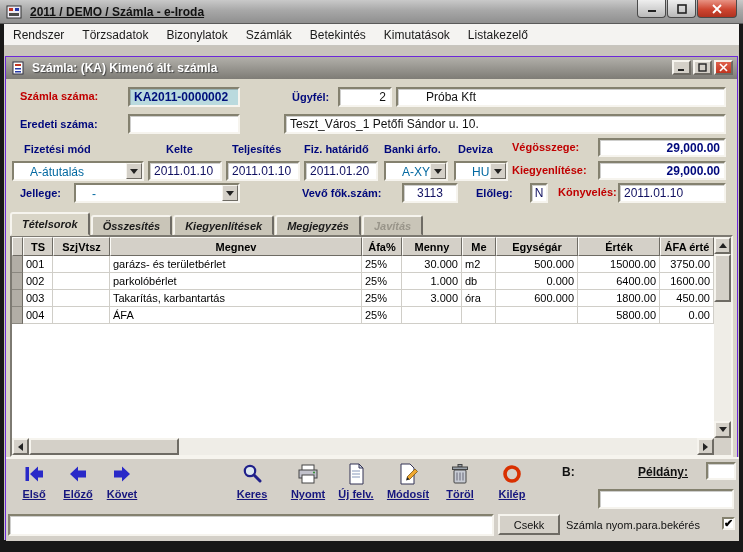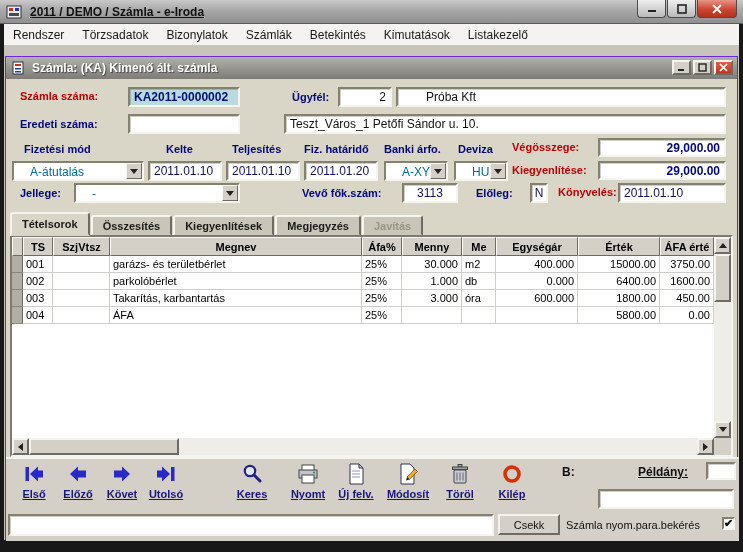--- a/index.html
+++ b/index.html
@@ -51,21 +51,21 @@
     border:1px solid; border-color:#f6f4ee #6e6b64 #6e6b64 #f6f4ee; display:flex; align-items:center; justify-content:center; }
   .tri-down { width:0; height:0; border-left:4px solid transparent; border-right:4px solid transparent; border-top:5px solid #222; }
   .tri-up   { width:0; height:0; border-left:4px solid transparent; border-right:4px solid transparent; border-bottom:5px solid #222; }
   .tri-left { width:0; height:0; border-top:4px solid transparent; border-bottom:4px solid transparent; border-right:5px solid #222; }
   .tri-right{ width:0; height:0; border-top:4px solid transparent; border-bottom:4px solid transparent; border-left:5px solid #222; }
 
   
   .tabstrip { position:absolute; left:4px; top:155px; height:24px; display:flex; align-items:flex-end; }
   .tab { height:21px; margin-right:1px; padding:0 10px; background:#c9c5b8;
     border:2px solid; border-color:#f6f4ee #6e6b64 transparent #f6f4ee; border-radius:3px 3px 0 0;
-    font-size:11px; font-weight:bold; color:#1a1a1a; display:flex; align-items:center; }
+    font-size:11px; font-weight:bold; color:#1a1a1a; display:flex; align-items:center;font-style:italic; }
   .tab.active { height:24px; background:#d9d5c7; position:relative; z-index:3; }
   .tab.disabled { color:#99958a; }
 
   
   .grid-panel { position:absolute; left:4px; top:178px; width:723px; height:222px;
     background:#fff; border:2px solid; border-color:#7d7a72 #f6f4ee #f6f4ee #7d7a72; z-index:2; }
   .grid-inner { position:absolute; inset:0; }
   .grid-content { position:absolute; left:0; top:0; right:17px; bottom:17px; overflow:hidden; background:#fff; }
   .hdr-row, .g-row { display:flex; }
   .hdr-cell { height:19px; background:#d4d0c8; border:1px solid; border-color:#fbfaf6 #6e6b64 #6e6b64 #fbfaf6;
@@ -257,21 +257,21 @@
         </div>
 
         <div class="g-row">
           <span class="g-cell c0 g-sel"></span>
           <span class="g-cell c1">001</span>
           <span class="g-cell c2"></span>
           <span class="g-cell c3">garázs- és területbérlet</span>
           <span class="g-cell c4">25%</span>
           <span class="g-cell c5 r">30.000</span>
           <span class="g-cell c6">m2</span>
-          <span class="g-cell c7 r">400.000</span>
+          <span class="g-cell c7 r">500.000</span>
           <span class="g-cell c8 r">15000.00</span>
           <span class="g-cell c9 r">3750.00</span>
         </div>
         <div class="g-row">
           <span class="g-cell c0 g-sel"></span>
           <span class="g-cell c1">002</span>
           <span class="g-cell c2"></span>
           <span class="g-cell c3">parkolóbérlet</span>
           <span class="g-cell c4">25%</span>
           <span class="g-cell c5 r">1.000</span>
@@ -352,29 +352,20 @@
 
     <div class="tb" style="left:94px;">
       <span class="tb-ico">
         <svg width="24" height="24" viewBox="0 0 24 24">
           <polygon points="20,12 12,4.5 12,8.5 4,8.5 4,15.5 12,15.5 12,19.5" fill="#2929c8"></polygon>
         </svg>
       </span>
       <span class="tb-lbl">Követ</span>
     </div>
 
-    <div class="tb" style="left:138px;">
-      <span class="tb-ico">
-        <svg width="24" height="24" viewBox="0 0 24 24">
-          <polygon points="16,12 8,4.5 8,8.5 3,8.5 3,15.5 8,15.5 8,19.5" fill="#2929c8"></polygon>
-          <rect x="17" y="5" width="3.5" height="14" fill="#2929c8"></rect>
-        </svg>
-      </span>
-      <span class="tb-lbl">Utolsó</span>
-    </div>
 
     <div class="tb" style="left:224px;">
       <span class="tb-ico">
         <svg width="24" height="24" viewBox="0 0 24 24">
           <circle cx="10" cy="9" r="5.2" fill="#dce8f0" stroke="#20208a" stroke-width="2.2"></circle>
           <line x1="14" y1="13" x2="20" y2="19" stroke="#20208a" stroke-width="3" stroke-linecap="round"></line>
         </svg>
       </span>
       <span class="tb-lbl">Keres</span>
     </div>

